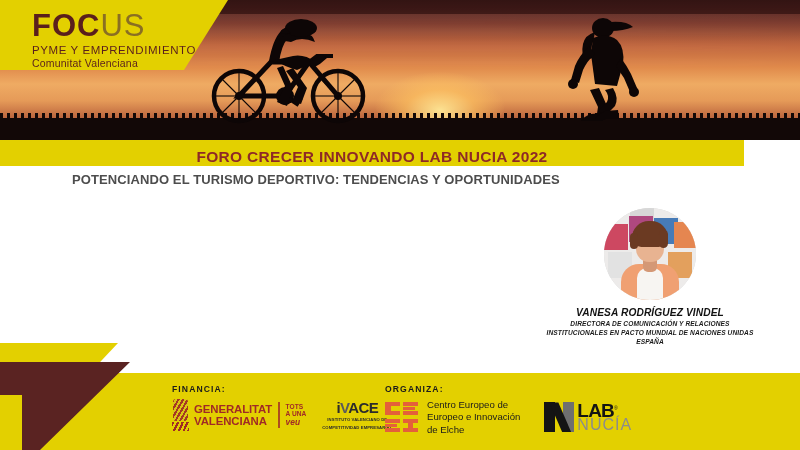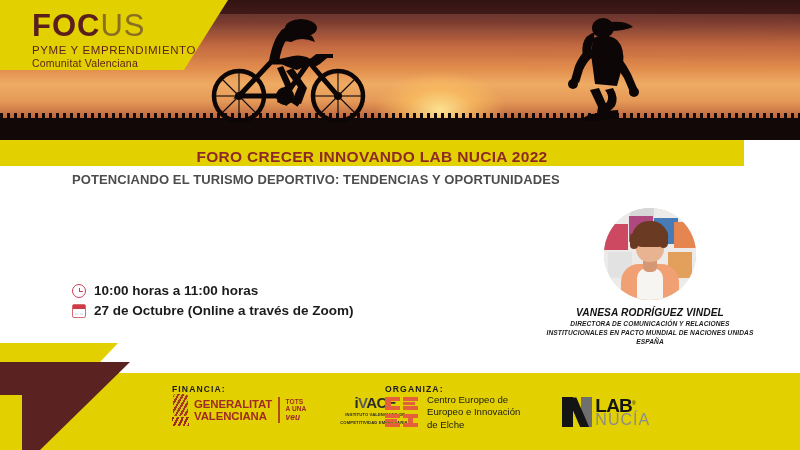--- a/index.html
+++ b/index.html
@@ -88,22 +88,22 @@
   
   .footer{position:absolute;left:0;top:373px;width:800px;height:77px;background:#e3d000;z-index:2;}
   .flap{position:absolute;left:0;top:343px;width:126px;height:34px;background:#e3d000;
       clip-path:polygon(0 0,118px 0,86px 34px,0 34px);z-index:2;}
   .maroon{position:absolute;left:0;top:355px;width:140px;height:95px;background:#5a2322;
       clip-path:polygon(0 7px,130px 7px,40px 95px,22px 95px,22px 40px,0 40px);z-index:3;}
 
   .fgroup{position:absolute;z-index:5;}
   .fg-fin{left:172px;top:384px;}
   .fg-org{left:385px;top:384px;}
-  .flabel{font-size:8.6px;font-weight:bold;color:#1b1b1b;letter-spacing:1.1px;}
-  .frow{display:flex;align-items:center;gap:18px;}
+  .flabel{font-size:8.6px;font-weight:bold;color:#1b1b1b;letter-spacing:1.1px;margin-bottom:5px;}
+  .frow{display:flex;align-items:center;}
 
   
   .gv{display:flex;align-items:center;}
   .gv-crest{width:17px;height:32px;position:relative;margin-right:5px;}
   .gv-crest .fig{position:absolute;left:1px;top:0;width:15px;height:22px;
       background:repeating-linear-gradient(120deg,#a02a25 0 2px,#d9c417 2px 4px);border-radius:3px;opacity:.92;}
   .gv-crest .stripes{position:absolute;left:0;bottom:0;width:17px;height:9px;
       background:repeating-linear-gradient(115deg,#a02a25 0 2.2px,transparent 2.2px 4.4px);}
   .gv-txt{font-size:11.4px;font-weight:bold;color:#a02a25;line-height:1.08;letter-spacing:-.1px;}
   .gv-div{width:1.4px;height:26px;background:#a02a25;margin:0 6px;opacity:.8;}
@@ -214,30 +214,20 @@
       <div class="logo-l3">Comunitat Valenciana</div>
     </div>
   </div>
 
   <div class="titlebar">
     <span>FORO CRECER INNOVANDO LAB NUCIA 2022</span>
   </div>
 
   <div class="subtitle">POTENCIANDO EL TURISMO DEPORTIVO: TENDENCIAS Y OPORTUNIDADES</div>
 
-  <div class="meta">
-    <div class="metarow">
-      <span class="ic ic-clock"></span>
-      <span class="txt">10:00 horas a 11:00 horas</span>
-    </div>
-    <div class="metarow">
-      <span class="ic ic-cal"></span>
-      <span class="txt">27 de Octubre (Online a través de Zoom)</span>
-    </div>
-  </div>
 
   <div class="speaker">
     <div class="avatar">
       <div class="av-bg"></div>
       <div class="sq sq7"></div>
       <div class="sq sq1"></div>
       <div class="sq sq2"></div>
       <div class="sq sq3"></div>
       <div class="sq sq4"></div>
       <div class="sq sq5"></div>

